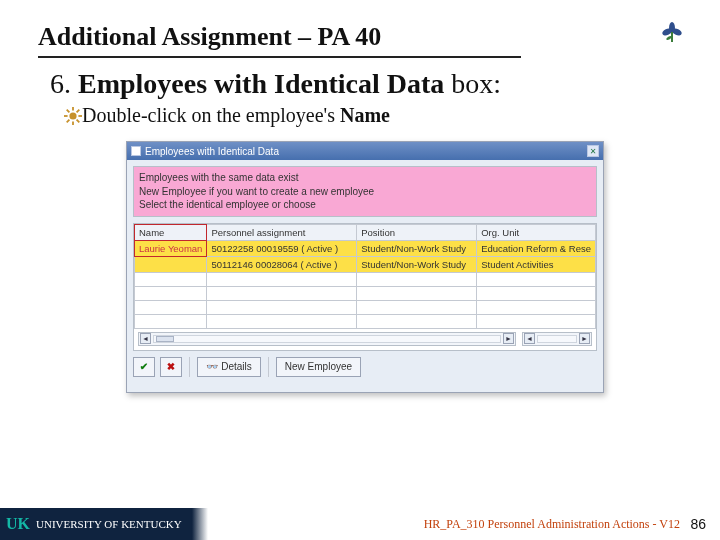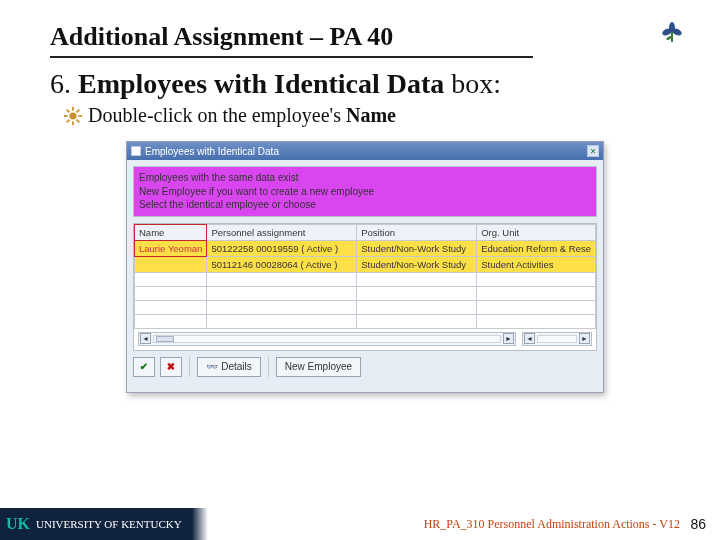--- a/index.html
+++ b/index.html
@@ -9,21 +9,21 @@
     height: 540px;
     background: #fff;
     font-family: Georgia, "Times New Roman", serif;
     position: relative;
     color: #111;
   }
   .slide-header {
     display: flex;
     align-items: flex-start;
     justify-content: space-between;
-    padding: 22px 34px 0 50px;
+    padding: 22px 34px 0 38px;
     gap: 9px;
   }
   .slide-title {
     font-size: 26px;
     font-weight: 700;
     font-family: Georgia, serif;
     border-bottom: 2px solid #222;
     padding-bottom: 4px;
     flex: 0 1 auto;
     padding-right: 140px;
@@ -49,21 +49,20 @@
     font-family: Georgia, serif;
   }
   .step-line .num { font-weight: 400; }
   .step-line .bold { font-weight: 700; }
 
   .bullet-line {
     padding: 4px 34px 0 64px;
     font-size: 20px;
     display: flex;
     align-items: center;
-    gap: 6px;
   }
   .sun-icon { width: 18px; height: 18px; display:inline-block; }
   .bullet-line .bold { font-weight: 700; }
 
   
   .app-window {
     margin: 14px 0 0 126px;
     width: 478px;
     height: 252px;
     border: 1px solid #9aa3b5;
@@ -82,21 +81,21 @@
     justify-content: space-between;
     padding: 0 4px;
   }
   .titlebar .t-left { display:flex; align-items:center; gap:4px; }
   .titlebar .t-left .win-icon { width:10px;height:10px;background:#fff;border:1px solid #b9c7e2; }
   .titlebar .t-right { width:12px;height:12px;border:1px solid #b9c7e2;background:#dfe7f6;color:#274; font-size:8px; display:flex;align-items:center;justify-content:center; }
 
   .inner-pad { padding: 6px; }
   .info-box {
     border: 1px solid #b7bfc9;
-    background: #d946ef;
+    background: #f9a8d4;
     padding: 4px 5px;
     line-height: 1.35;
     margin-bottom: 6px;
   }
   .table-block {
     border: 1px solid #b7bfc9;
     background: #fff;
     height: 128px;
     position: relative;
     overflow: hidden;

